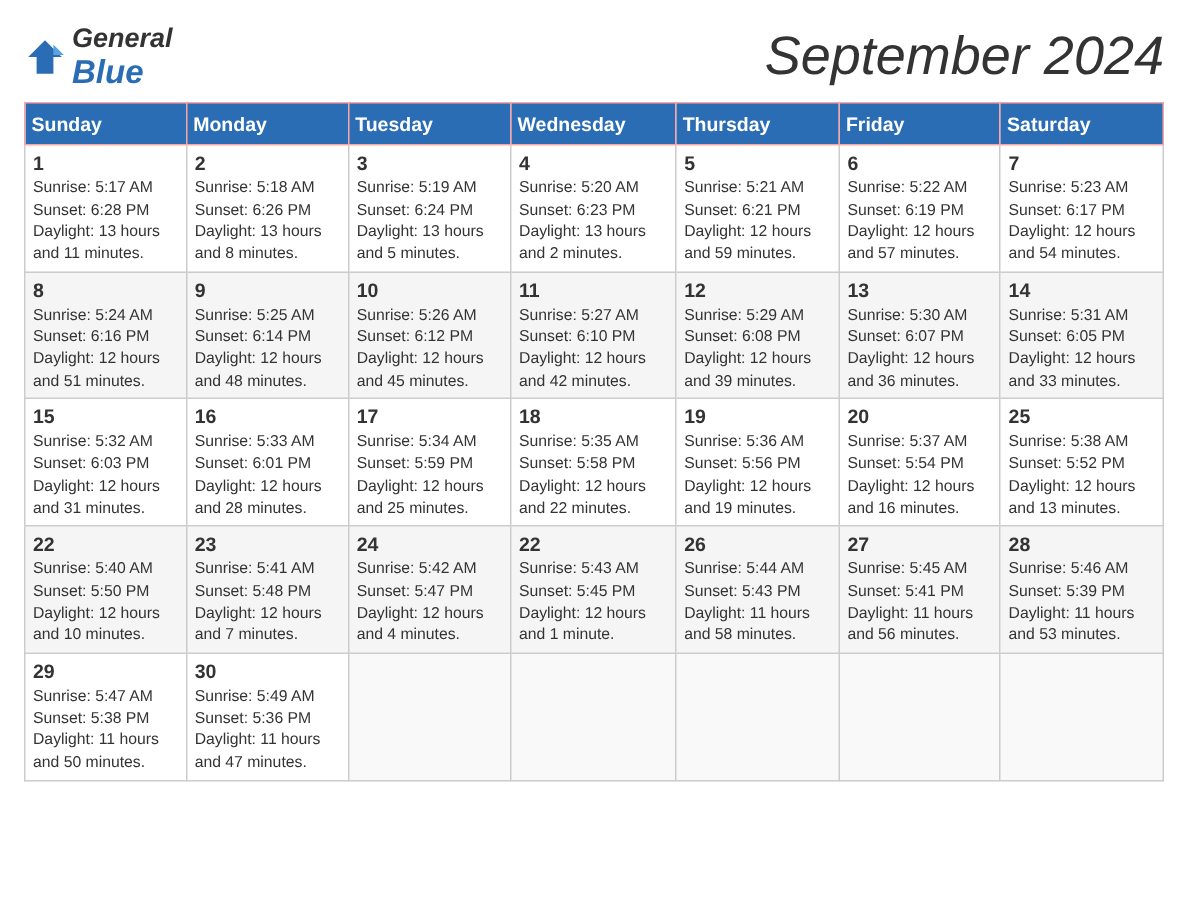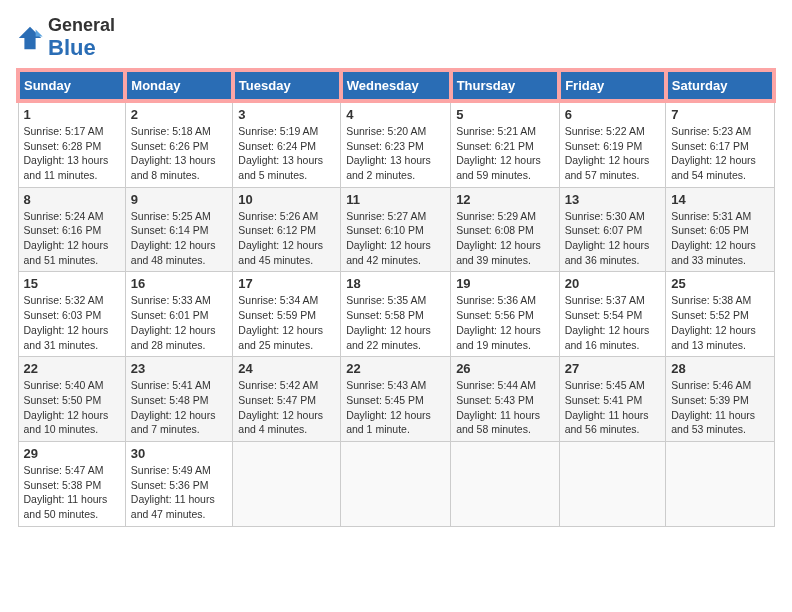--- a/index.html
+++ b/index.html
@@ -8,20 +8,21 @@
       background: #fff;
       width: 792px;
       min-height: 612px;
       padding: 16px;
     }
     .header {
       display: flex;
       justify-content: space-between;
       align-items: flex-start;
       margin-bottom: 8px;
+      font-style: italic;
     }
     .logo {
       display: flex;
       align-items: center;
       gap: 4px;
     }
     .logo-text {
       display: flex;
       flex-direction: column;
       line-height: 1.1;
@@ -57,21 +58,21 @@
       border-collapse: collapse;
       font-size: 11px;
     }
     .calendar thead th {
       background-color: #2a6db5;
       color: #fff;
       padding: 6px 4px;
       text-align: left;
       font-size: 13px;
       font-weight: bold;
-      border: 4px solid #fca5a5;
+      border: 1px solid #fca5a5;
     }
     .calendar tbody td {
       vertical-align: top;
       padding: 4px 5px;
       border: 1px solid #ccc;
       width: 113px;
       min-height: 80px;
       background: #fff;
     }
     .calendar tbody tr:nth-child(even) td {
@@ -102,20 +103,21 @@
     <svg class="logo-icon" viewBox="0 0 40 40">
       <polygon points="20,4 36,20 28,20 28,36 12,36 12,20 4,20" fill="#2a6db5"></polygon>
       <polygon points="28,8 38,18 28,18" fill="#5ba3e0"></polygon>
     </svg>
     <div class="logo-text">
       <span class="logo-general">General</span>
       <span class="logo-blue">Blue</span>
     </div>
   </div>
   <div class="title-block">
+    <div class="month-title">September 2024</div>
   </div>
 </div>
 
 <table class="calendar">
   <thead>
     <tr>
     <th>Sunday</th>
         <th>Monday</th>
         <th>Tuesday</th>
         <th>Wednesday</th>

